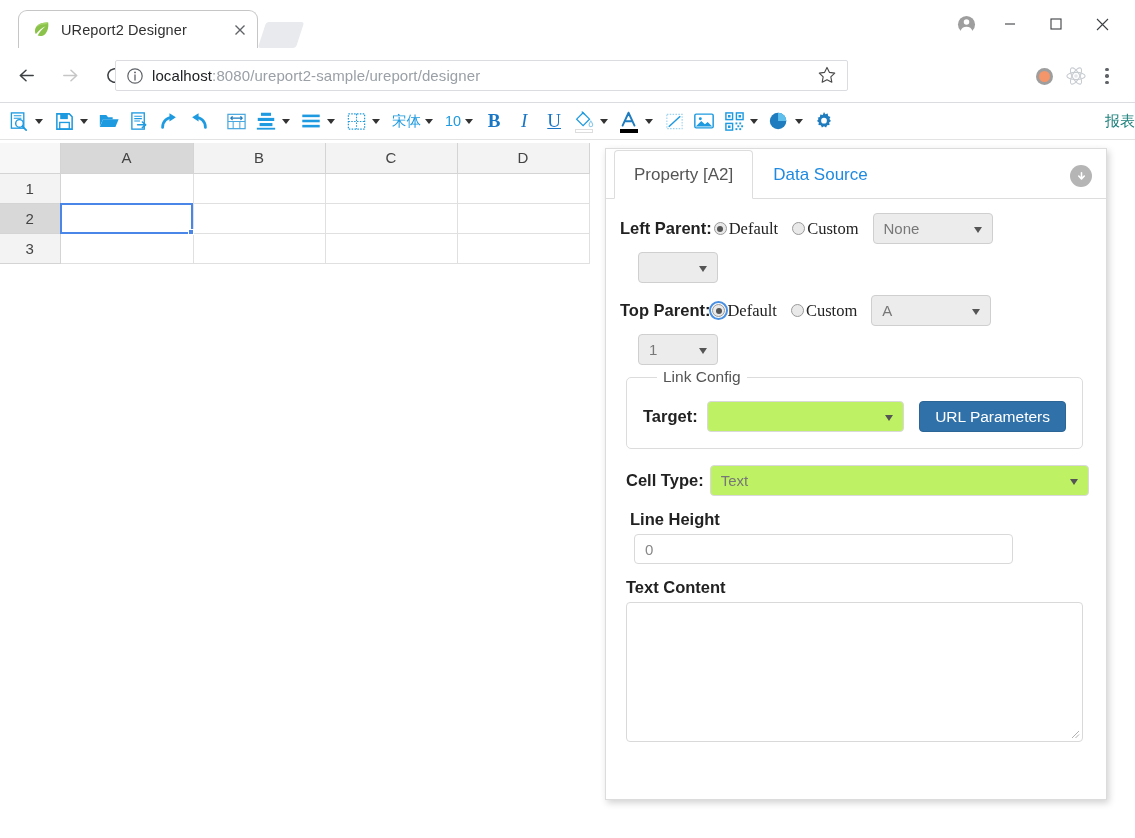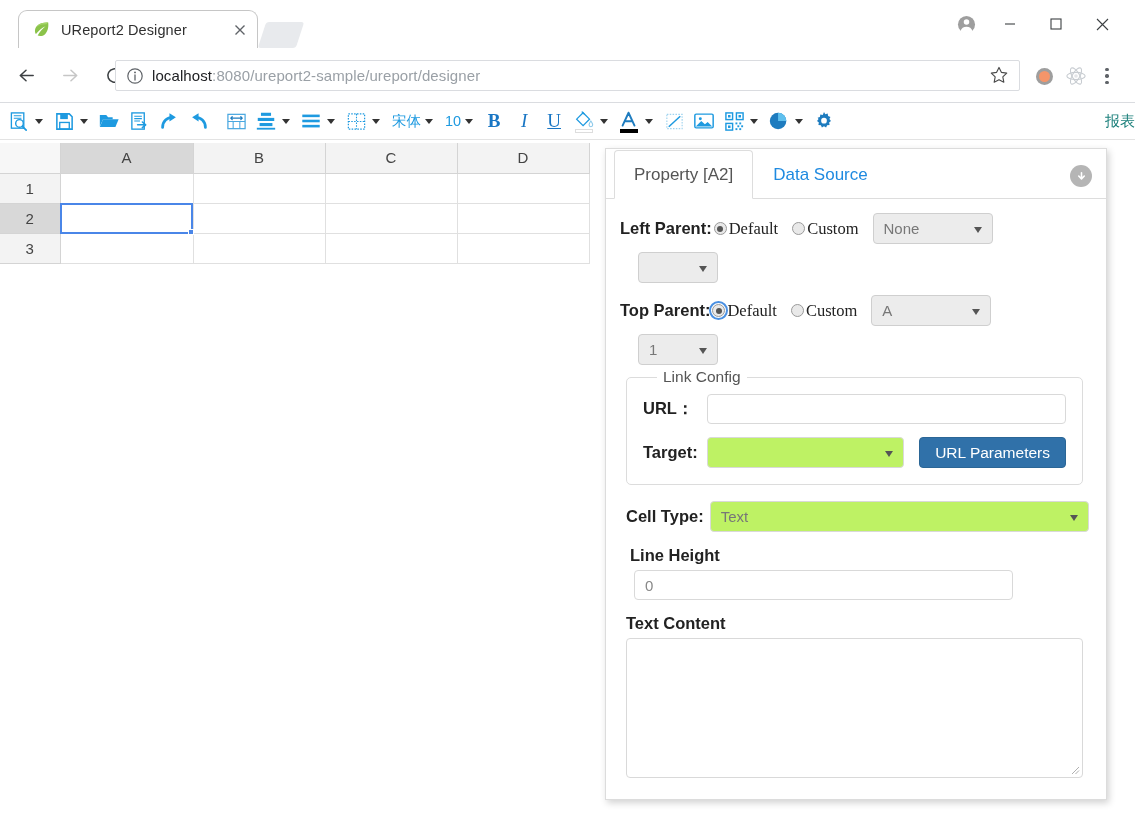--- a/index.html
+++ b/index.html
@@ -70,21 +70,21 @@
     background: #ffffff; display: flex; align-items: center;
   }
   .nav-btn {
     width: 36px; height: 36px; margin-left: 8px;
     display: flex; align-items: center; justify-content: center;
     color: #4a4a4a; border-radius: 50%;
   }
   .nav-btn.disabled { color: #c0c0c0; }
   .omnibox {
     position: absolute; left: 115px; top: 60px;
-    width: 905px; height: 31px;
+    width: 733px; height: 31px;
     border: 1px solid #dadce0; border-radius: 2px;
     background: #fff; display: flex; align-items: center;
     padding: 0 8px 0 10px;
   }
   .info-icon { flex: 0 0 18px; width: 18px; height: 18px; margin-right: 8px; color: #5f6368; }
   .url-text {
     flex: 1 1 auto; font-size: 15px; color: #9aa0a6; white-space: nowrap;
     letter-spacing: 0.1px; overflow: hidden;
   }
   .url-host { color: #202124; }
@@ -659,26 +659,20 @@
       <div class="row" style="margin-top:8px;">
         <span class="sel small" style="margin-left:18px;">
           <span>1</span>
           <span class="caret-dn"></span>
         </span>
       </div>
 
       <div class="fieldset">
         <span class="legend">Link Config</span>
 
-        <div class="row" style="margin-top:6px;">
-          <span class="lbl" style="width:64px;">URL：</span>
-          <span class="txtinput" style="flex:1 1 auto;">
-            <span></span>
-          </span>
-        </div>
 
         <div class="row" style="margin-top:13px; gap:0;">
           <span class="lbl" style="width:64px;">Target:</span>
           <span class="sel white" style="width:199px;">
             <span></span>
             <span class="caret-dn"></span>
           </span>
           <span class="btn-primary" style="margin-left:15px;">URL Parameters</span>
         </div>
       </div>

